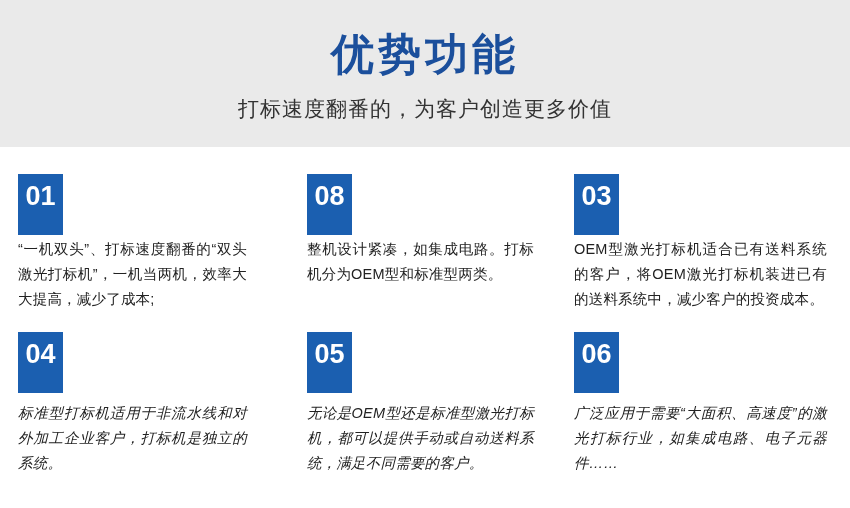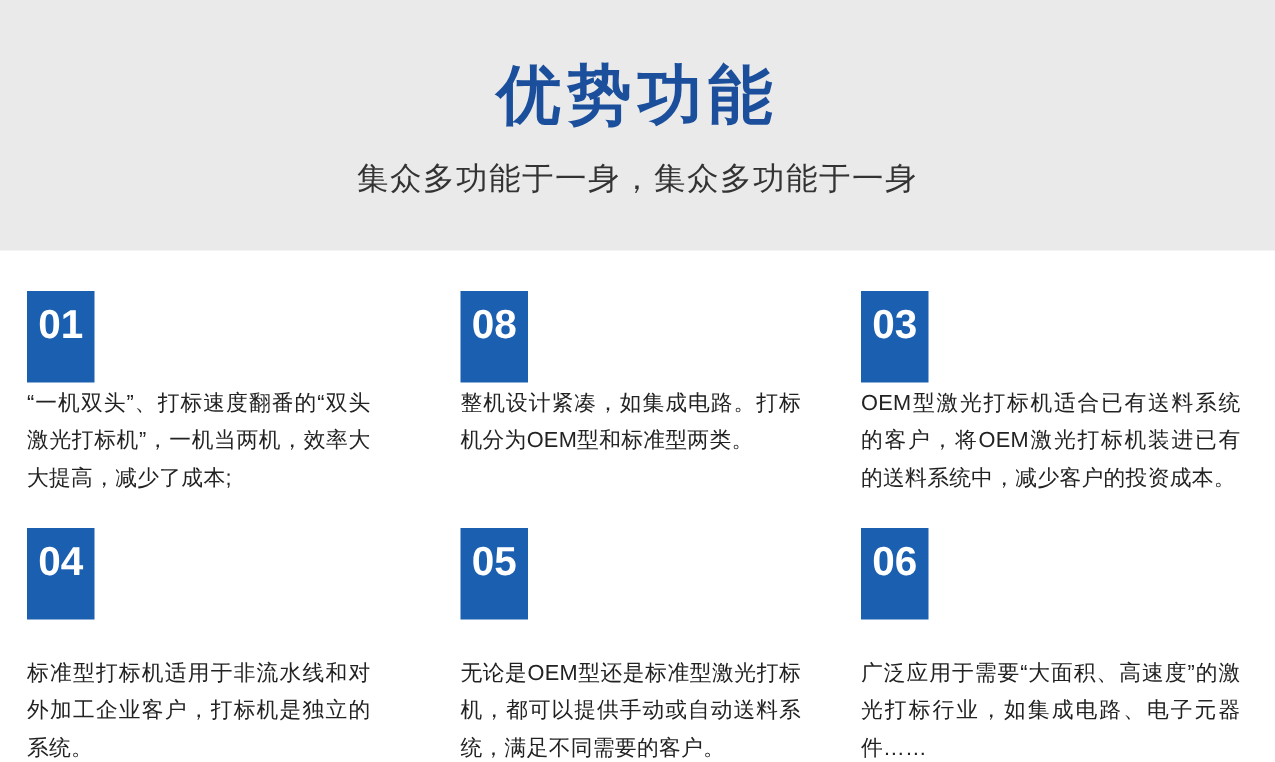--- a/index.html
+++ b/index.html
@@ -15,21 +15,21 @@
   }
   .page {
     position: relative;
     width: 850px;
     height: 508px;
     background: #ffffff;
   }
   
   .header {
     width: 850px;
-    height: 167px;
+    height: 147px;
     background: #eaeaea;
     box-sizing: border-box;
     display: flex;
     flex-direction: column;
     align-items: center;
     justify-content: center;
   }
   .header-title {
     font-size: 43px;
     font-weight: bold;
@@ -76,30 +76,30 @@
     letter-spacing: 0px;
   }
   .feature-text {
     margin-top: 2px;
     font-size: 14.5px;
     line-height: 25px;
     color: #222222;
     letter-spacing: 0.2px;
     text-align: justify;
   }
-  .row2 .feature-text { margin-top: 24px; }
+  .row2 .feature-text { margin-top: 8px; font-style: italic; }
 </style>
 </head>
 <body>
 
 <div class="page">
 
   <div class="header">
     <div class="header-title">优势功能</div>
-    <div class="header-subtitle">集众多功能于一身，集众多功能于一身</div>
+    <div class="header-subtitle">打标速度翻番的，为客户创造更多价值</div>
   </div>
 
   <div class="features">
 
     <div class="feature col1 row1">
       <div class="badge">01</div>
       <div class="feature-text">“一机双头”、打标速度翻番的“双头激光打标机”，一机当两机，效率大大提高，减少了成本;</div>
     </div>
 
     <div class="feature col2 row1">

